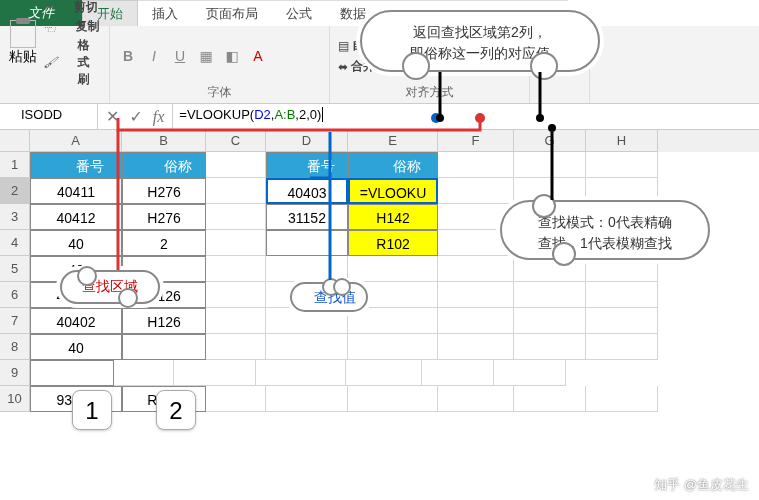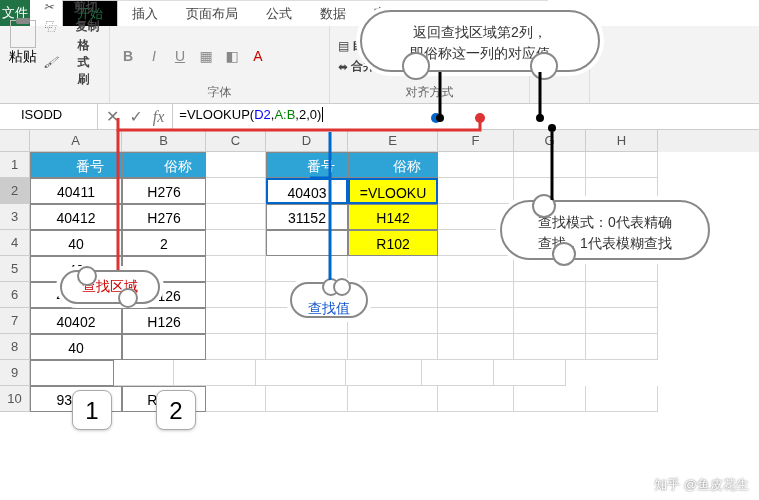--- a/index.html
+++ b/index.html
@@ -1,22 +1,22 @@
 <!DOCTYPE html>
 <html><head>
 <meta charset="utf-8">
 <style>
 * { margin: 0; padding: 0; box-sizing: border-box; font-family: "Microsoft YaHei", sans-serif; }
 body { background: #fff; width: 759px; height: 500px; overflow: hidden; position: relative; }
 
 
 .ribbon-tabs { display: flex; height: 26px; background: #fff; font-size: 13px; }
-.ribbon-tabs .filetab { background: #217346; color: #fff; padding: 4px 2px; }
+.ribbon-tabs .filetab { background: #217346; color: #fff; padding: 4px 28px; font-style: italic; }
 .ribbon-tabs .tab { padding: 4px 14px; color: #444; border-top: 1px solid #ddd; }
-.ribbon-tabs .tab.active { color: #217346; border: 1px solid #ccc; border-bottom: none; background: #000000; margin-left: 32px; }
+.ribbon-tabs .tab.active { color: #217346; border: 1px solid #ccc; border-bottom: none; background: #e5e5e5; }
 
 .ribbon-body { display: flex; height: 78px; background: #f3f3f3; border-bottom: 1px solid #ccc; font-size: 12px; }
 .rgroup { border-right: 1px solid #ddd; padding: 4px 8px 2px 8px; display: flex; flex-direction: column; justify-content: space-between; }
 .rgroup .lbl { text-align: center; color: #666; font-size: 12px; margin-top: 2px; }
 .rgroup .row { display: flex; align-items: center; gap: 6px; }
 .clipboard { width: 110px; }
 .paste-btn { display: flex; flex-direction: column; align-items: center; width: 36px; }
 .paste-btn .ic { width: 26px; height: 28px; background: linear-gradient(#fff,#fff) padding-box, #f7c A; border: 1px solid #bbb; position: relative; }
 .paste-btn .ic::before { content:""; position:absolute; top:-3px; left:5px; width:14px; height:6px; background:#888; border-radius:2px; }
 .clip-side { display: flex; flex-direction: column; gap: 2px; font-size: 12px; color: #444; }
@@ -62,21 +62,21 @@
 .cell { border-right: 1px solid #d4d4d4; border-bottom: 1px solid #d4d4d4; line-height: 26px; text-align: center; }
 .hdr-cell { background: #2ea3d6; color: #fff; font-weight: normal; border-color:#9cc;padding-left:28px; }
 .tabcell { border: 1px solid #888; }
 .yellow { background: #ffff00; }
 .blue-border { border: 2px solid #0066cc !important; }
 
 
 .bubble { position: absolute; background: #fff; border: 2px solid #888; border-radius: 50% / 60%; padding: 10px 18px; font-size: 14px; color: #333; text-align: center; box-shadow: 0 0 0 4px #fff; }
 .bubble.b1 { top: 10px; left: 360px; width: 240px; height: 62px; border-radius: 40px; line-height:1.5; }
 .bubble.b2 { top: 200px; left: 500px; width: 210px; height: 60px; border-radius: 40px; line-height:1.5; }
-.bubble.b3 { top: 282px; left: 290px; width: 78px; height: 30px; border-radius: 20px; padding:16px 10px; color:#1155cc; }
+.bubble.b3 { top: 282px; left: 290px; width: 78px; height: 30px; border-radius: 20px; padding:5px 10px; color:#1155cc;text-align:right; }
 .bubble.b4 { top: 270px; left: 60px; width: 100px; height: 34px; border-radius: 22px; padding:6px 10px; color:#c00; }
 
 
 .bubble::before, .bubble::after { content:""; position:absolute; background:#fff; border:2px solid #888; border-radius:50%; }
 .bubble.b1::before { width:24px; height:24px; bottom:-10px; left:40px; }
 .bubble.b1::after { width:24px; height:24px; bottom:-10px; right:40px; }
 .bubble.b2::before { width:20px; height:20px; top:-8px; left:30px; }
 .bubble.b2::after { width:20px; height:20px; bottom:-8px; left:50px; }
 .bubble.b3::before { width:14px; height:14px; top:-6px; left:30px; }
 .bubble.b3::after { width:14px; height:14px; top:-6px; right:15px; }

